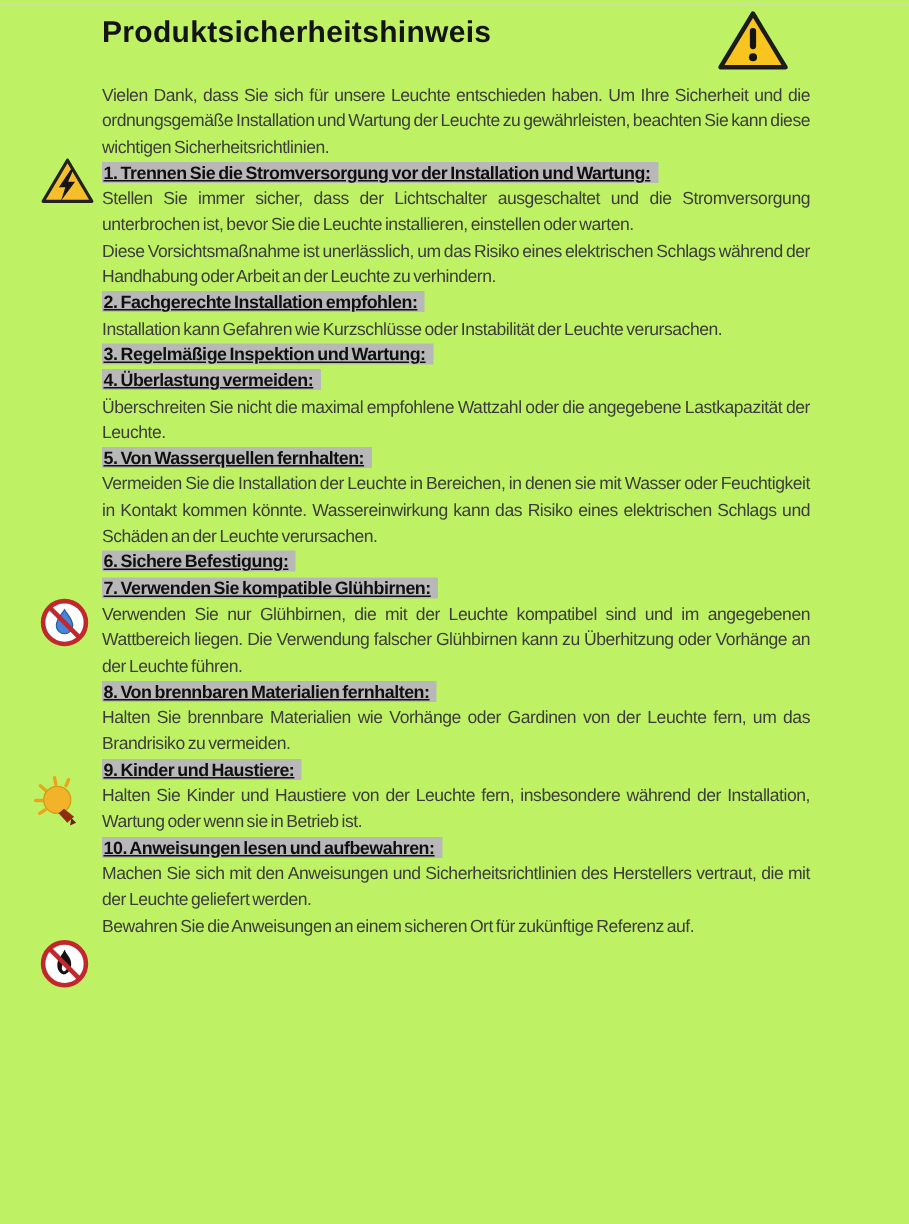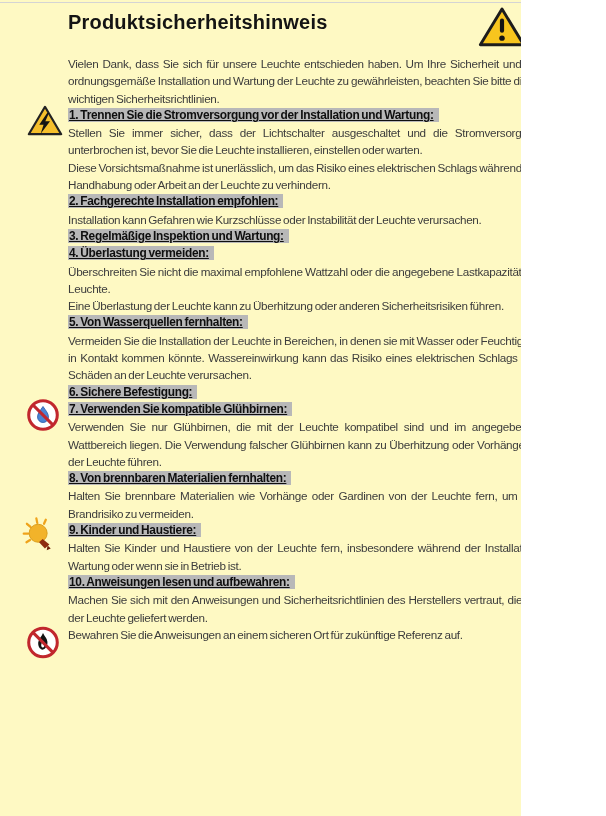--- a/index.html
+++ b/index.html
@@ -1,17 +1,17 @@
 <!DOCTYPE html>
 <html><head>
 <meta charset="utf-8">
 <style>
   html,body { margin:0; padding:0; background:#fff; }
   .page {
-    position:relative; width:521px; height:816px; background:#fef9c3;
+    position:relative; width:606px; height:816px; background:#bef264;
     font-family:"Liberation Sans", sans-serif; color:#3c3c3c; overflow:hidden;
   }
   .top-rule { position:absolute; top:2px; left:0; width:606px; height:1px; background:#d4d4d4; }
   .content { position:absolute; left:68px; top:10px; width:472px; }
   .doc-title {
     font-size:20px; font-weight:bold; color:#141414; margin:0 0 21px 0;
     line-height:24px; letter-spacing:0.2px;
   }
   .intro, .para {
     font-size:11.7px; line-height:17.3px; text-align:justify; margin:0;
@@ -80,31 +80,30 @@
     <svg viewBox="0 0 100 100">
       <circle cx="50" cy="50" r="42" fill="#ffffff" stroke="#C1272D" stroke-width="9"></circle>
       <path d="M50 22 C54 32 62 37 63 48 C64 60 58 69 49 71 C40 69 35 61 36 49 C38 38 46 33 50 22 Z" fill="#131313"></path>
       <path d="M50 45 C53 50 56 53 55 58 C54 63 51 65 49 65 C46 64 44 61 45 56 C46 51 48 49 50 45 Z" fill="#ffffff"></path>
       <line x1="21" y1="21" x2="79" y2="79" stroke="#C1272D" stroke-width="9"></line>
     </svg>
   </div>
 
   <div class="content">
     <h1 class="doc-title">Produktsicherheitshinweis</h1>
-    <p class="intro">Vielen Dank, dass Sie sich für unsere Leuchte entschieden haben. Um Ihre Sicherheit und die ordnungsgemäße Installation und Wartung der Leuchte zu gewährleisten, beachten Sie bitte diese wichtigen Sicherheitsrichtlinien.</p>
+    <p class="intro">Vielen Dank, dass Sie sich für unsere Leuchte entschieden haben. Um Ihre Sicherheit und die ordnungsgemäße Installation und Wartung der Leuchte zu gewährleisten, beachten Sie kann diese wichtigen Sicherheitsrichtlinien.</p>
     <div id="sections">
         <div class="section-heading"><span class="hl">1. Trennen Sie die Stromversorgung vor der Installation und Wartung:</span></div>
         <div class="para">Stellen Sie immer sicher, dass der Lichtschalter ausgeschaltet und die Stromversorgung unterbrochen ist, bevor Sie die Leuchte installieren, einstellen oder warten.</div>
         <div class="para">Diese Vorsichtsmaßnahme ist unerlässlich, um das Risiko eines elektrischen Schlags während der Handhabung oder Arbeit an der Leuchte zu verhindern.</div>
         <div class="section-heading"><span class="hl">2. Fachgerechte Installation empfohlen:</span></div>
         <div class="para">Installation kann Gefahren wie Kurzschlüsse oder Instabilität der Leuchte verursachen.</div>
         <div class="section-heading"><span class="hl">3. Regelmäßige Inspektion und Wartung:</span></div>
         <div class="section-heading"><span class="hl">4. Überlastung vermeiden:</span></div>
         <div class="para">Überschreiten Sie nicht die maximal empfohlene Wattzahl oder die angegebene Lastkapazität der Leuchte.</div>
-        <div class="para">Eine Überlastung der Leuchte kann zu Überhitzung oder anderen Sicherheitsrisiken führen.</div>
         <div class="section-heading"><span class="hl">5. Von Wasserquellen fernhalten:</span></div>
         <div class="para">Vermeiden Sie die Installation der Leuchte in Bereichen, in denen sie mit Wasser oder Feuchtigkeit in Kontakt kommen könnte. Wassereinwirkung kann das Risiko eines elektrischen Schlags und Schäden an der Leuchte verursachen.</div>
         <div class="section-heading"><span class="hl">6. Sichere Befestigung:</span></div>
         <div class="section-heading"><span class="hl">7. Verwenden Sie kompatible Glühbirnen:</span></div>
         <div class="para">Verwenden Sie nur Glühbirnen, die mit der Leuchte kompatibel sind und im angegebenen Wattbereich liegen. Die Verwendung falscher Glühbirnen kann zu Überhitzung oder Vorhänge an der Leuchte führen.</div>
         <div class="section-heading"><span class="hl">8. Von brennbaren Materialien fernhalten:</span></div>
         <div class="para">Halten Sie brennbare Materialien wie Vorhänge oder Gardinen von der Leuchte fern, um das Brandrisiko zu vermeiden.</div>
         <div class="section-heading"><span class="hl">9. Kinder und Haustiere:</span></div>
         <div class="para">Halten Sie Kinder und Haustiere von der Leuchte fern, insbesondere während der Installation, Wartung oder wenn sie in Betrieb ist.</div>
         <div class="section-heading"><span class="hl">10. Anweisungen lesen und aufbewahren:</span></div>

